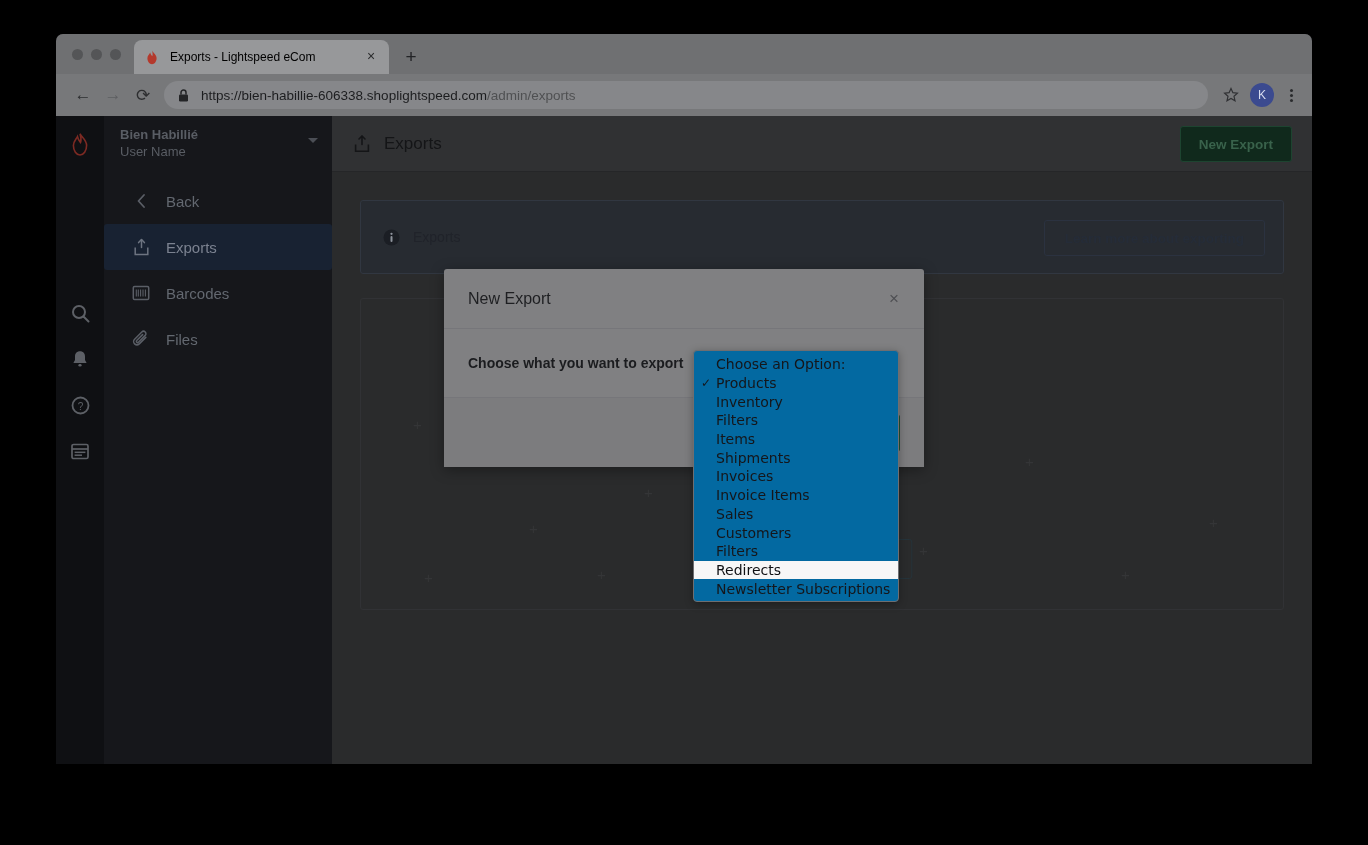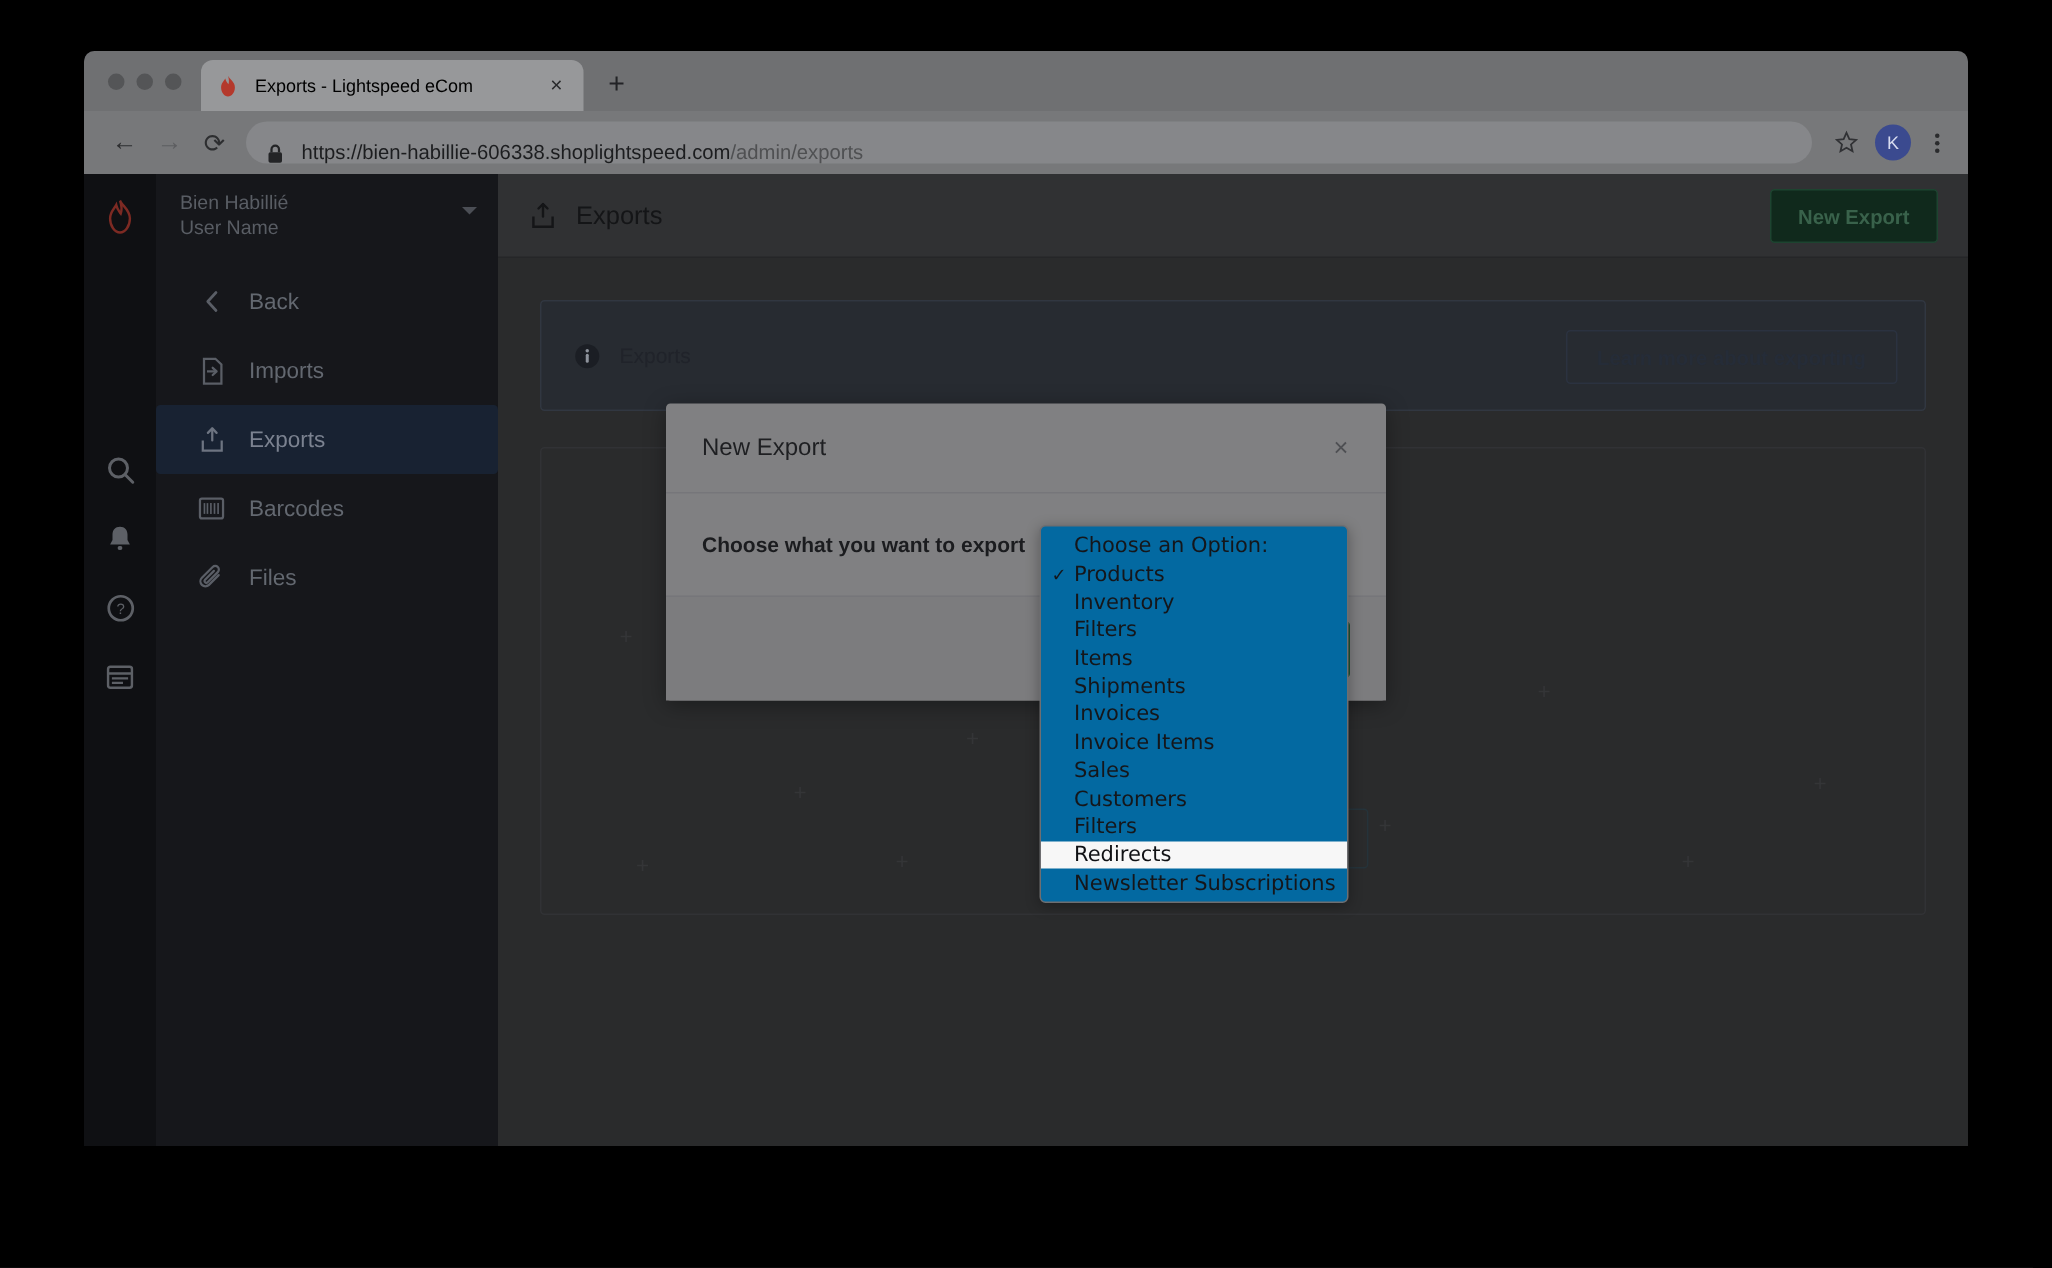--- a/index.html
+++ b/index.html
@@ -100,21 +100,21 @@
     flex: 0 0 30px;
   }
   .nav-btn.disabled { color: #5d5e61; }
   #omnibox {
     flex: 1 1 auto;
     height: 28px;
     margin: 0 10px 0 6px;
     background: #86878a;
     border-radius: 14px;
     display: flex;
-    align-items: flex-end;
+    align-items: center;
     padding: 0 14px;
   }
   #lock-icon {
     flex: 0 0 13px;
     margin-right: 10px;
     display: flex; align-items: center;
   }
   #omnibox-url {
     font-size: 13.5px;
     color: #1c1d1f;
@@ -177,21 +177,21 @@
     color: #5d6066;
   }
   #store-switcher {
     position: absolute;
     left: 48px; top: 0;
     width: 228px; height: 58px;
     padding: 10px 16px 0 16px;
   }
   #store-name {
     font-size: 13px;
-    font-weight: normal;
+    font-weight: bold;
     color: #595d64;
     line-height: 17px;
   }
   #user-name {
     font-size: 13px;
     color: #595d64;
     line-height: 17px;
   }
   #store-caret {
     position: absolute;
@@ -564,30 +564,20 @@
 
         <div class="nav-item">
           <span class="nav-icon">
             <svg width="11" height="16" viewBox="0 0 11 16">
               <polyline points="8,2 2.5,8 8,14" fill="none" stroke="#5a5e66" stroke-width="1.8" stroke-linecap="round" stroke-linejoin="round"></polyline>
             </svg>
           </span>
           <span>Back</span>
         </div>
 
-        <div class="nav-item">
-          <span class="nav-icon">
-            <svg width="17" height="19" viewBox="0 0 17 19">
-              <path d="M3 1.2 H10.6 L14.6 5 V17.8 H3 Z" fill="none" stroke="#5a5e66" stroke-width="1.5"></path>
-              <line x1="5" y1="9.6" x2="11.2" y2="9.6" stroke="#5a5e66" stroke-width="1.5"></line>
-              <polyline points="8.8,7.2 11.4,9.6 8.8,12" fill="none" stroke="#5a5e66" stroke-width="1.5" stroke-linecap="round" stroke-linejoin="round"></polyline>
-            </svg>
-          </span>
-          <span>Imports</span>
-        </div>
 
         <div class="nav-item active">
           <span class="nav-icon">
             <svg width="17" height="18" viewBox="0 0 17 18">
               <polyline points="5.6,4.6 8.5,1.6 11.4,4.6" fill="none" stroke="#6d7481" stroke-width="1.5" stroke-linecap="round" stroke-linejoin="round"></polyline>
               <line x1="8.5" y1="1.8" x2="8.5" y2="9.6" stroke="#6d7481" stroke-width="1.5" stroke-linecap="round"></line>
               <path d="M2.2 9.6 V16.4 H14.8 V9.6" fill="none" stroke="#6d7481" stroke-width="1.5"></path>
             </svg>
           </span>
           <span>Exports</span>

